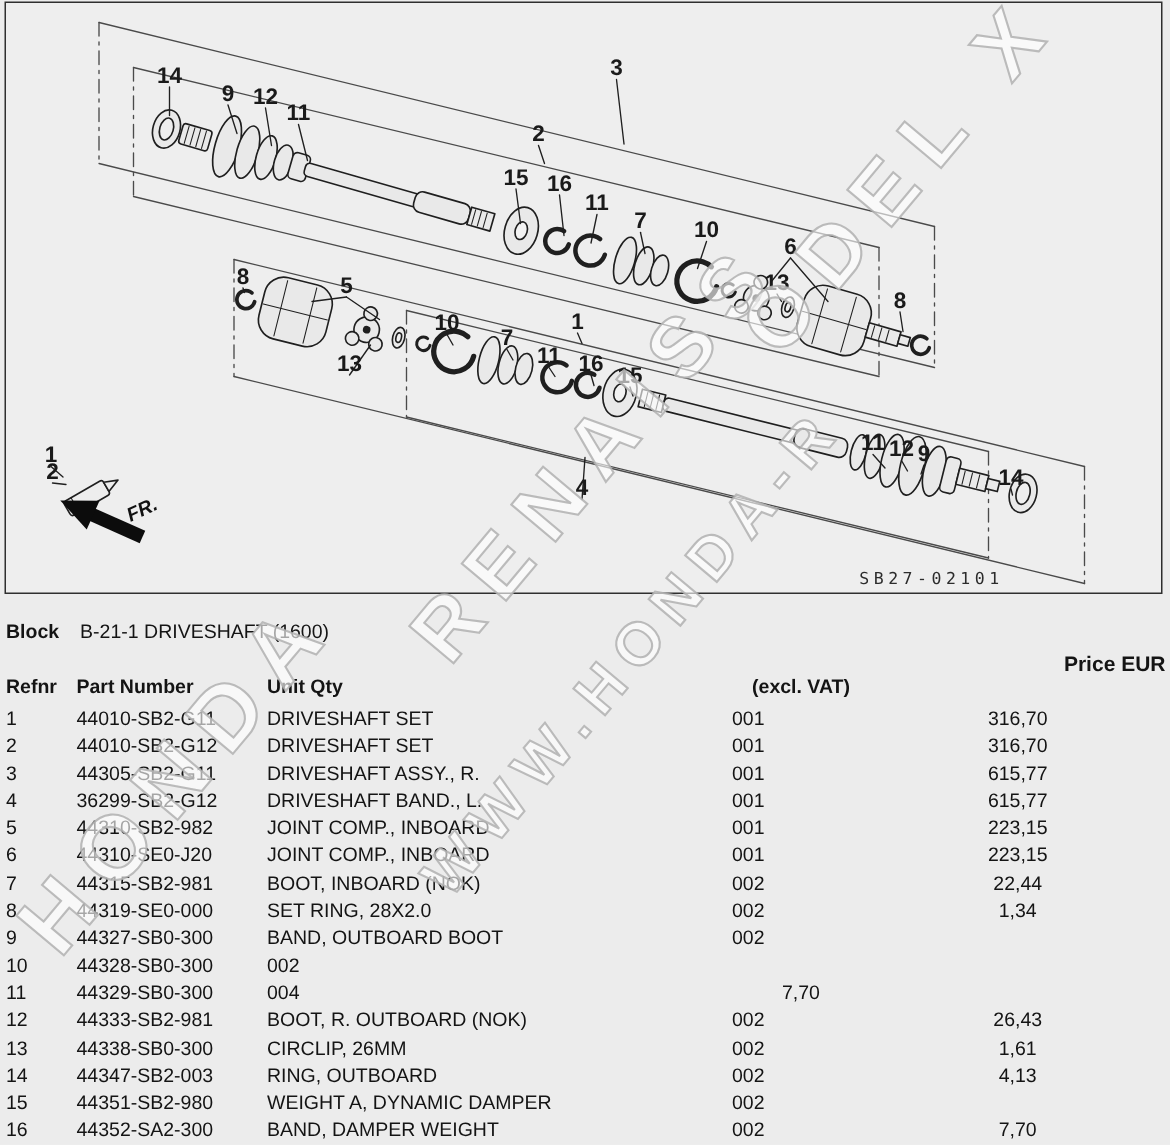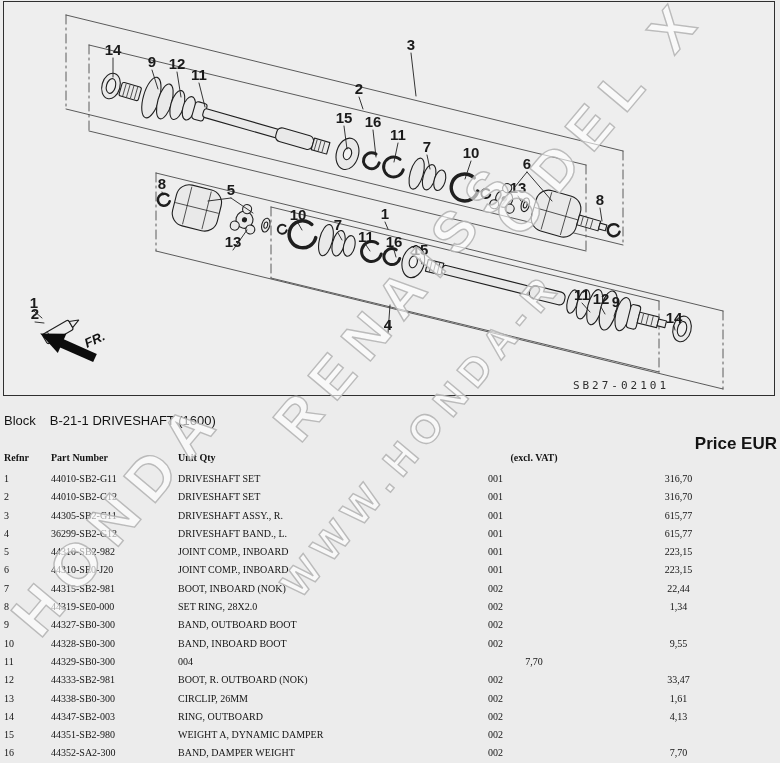--- a/index.html
+++ b/index.html
@@ -29,32 +29,31 @@
     font-size:13px;font-weight:700;font-style:italic;fill:#111;
   }
   svg .wm{
     font-family:"Liberation Sans", sans-serif;
     font-weight:700;fill:rgba(255,255,255,0.62);
     stroke:rgba(176,176,176,0.85);stroke-width:1.4px;
   }
 
   
   .block-line{position:absolute;left:4px;top:413px;font-size:13px;}
-  .block-line .lbl{font-weight:400;}
+  .block-line .lbl{font-weight:700;}
   .block-line .val{margin-left:14px;font-weight:400;margin-top:32px;}
 
-  .price-hdr1{position:absolute;right:3px;top:434px;font-size:17px;font-weight:700;text-align:right;}
+  .price-hdr1{position:absolute;right:3px;top:434px;font-size:14px;font-weight:700;text-align:right;}
 
   .grid-row{
     display:grid;
     grid-template-columns:47px 127px 310px 92px 1fr;
     padding:0 3px 0 4px;
-    font-size:10px;line-height:18.3px;height:18.3px;
+    font-size:13px;line-height:18.3px;height:18.3px;
     white-space:nowrap;
-    font-family:Liberation Serif, serif;
   }
   .grid-row .c4{}
   .grid-row .c5{text-align:center;}
   .hdr-row{position:absolute;left:0;right:0;top:449px;font-weight:700;}
   #rows{position:absolute;left:0;right:0;top:470px;}
 
   .wm-layer{position:absolute;inset:0;pointer-events:none;z-index:9;}
 </style>
 </head>
 <body>
@@ -352,36 +351,34 @@
       </div>
       <div class="grid-row">
         <span class="c1">9</span>
         <span class="c2">44327-SB0-300</span>
         <span class="c3">BAND, OUTBOARD BOOT</span>
         <span class="c4">002</span>
       </div>
       <div class="grid-row">
         <span class="c1">10</span>
         <span class="c2">44328-SB0-300</span>
-        <span class="c3">BAND, INBOARD BOOT</span>
-        <span class="c4">002</span>
-        <span class="c5">9,55</span>
+        <span class="c4">002</span>
       </div>
       <div class="grid-row">
         <span class="c1">11</span>
         <span class="c2">44329-SB0-300</span>
         <span class="c4">004</span>
         <span class="c5">7,70</span>
       </div>
       <div class="grid-row">
         <span class="c1">12</span>
         <span class="c2">44333-SB2-981</span>
         <span class="c3">BOOT, R. OUTBOARD (NOK)</span>
         <span class="c4">002</span>
-        <span class="c5">33,47</span>
+        <span class="c5">26,43</span>
       </div>
       <div class="grid-row">
         <span class="c1">13</span>
         <span class="c2">44338-SB0-300</span>
         <span class="c3">CIRCLIP, 26MM</span>
         <span class="c4">002</span>
         <span class="c5">1,61</span>
       </div>
       <div class="grid-row">
         <span class="c1">14</span>

